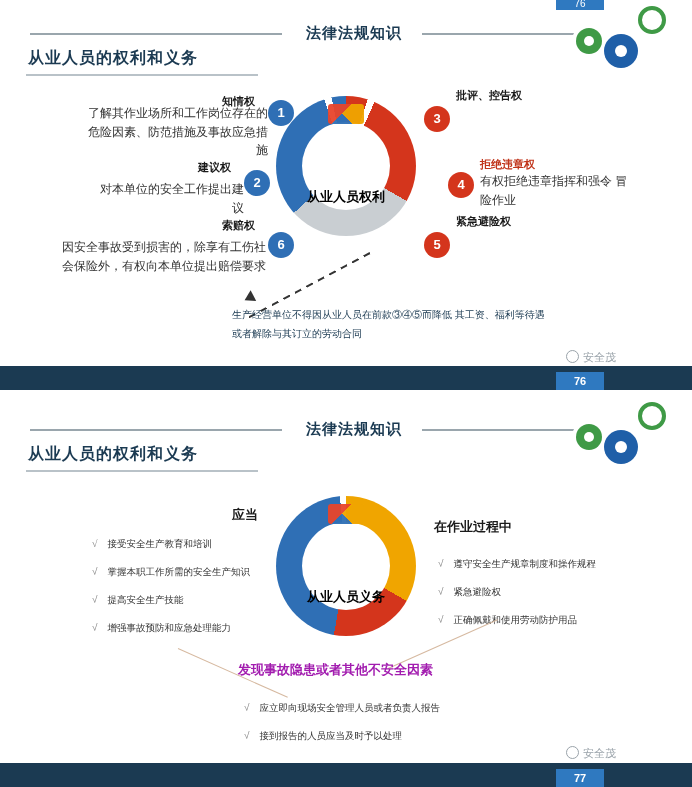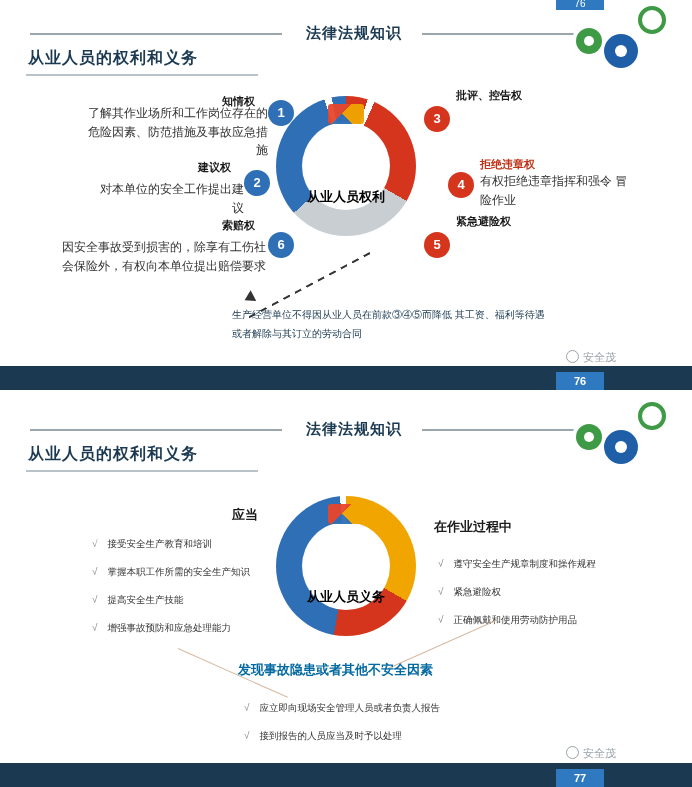--- a/index.html
+++ b/index.html
@@ -253,21 +253,21 @@
   .tick { color: #888; margin-right: 10px; font-size: 10px; }
   .leader {
     position: absolute;
     height: 1px;
     background: #d6b9a0;
   }
   .sec-title {
     position: absolute;
     font-size: 13px;
     font-weight: bold;
-    color: #0369a1;
+    color: #a21caf;
     line-height: 1.5;
   }
 </style>
 </head>
 <body>
 
 <div class="page">
 
   <div class="slide slide-1">
 

